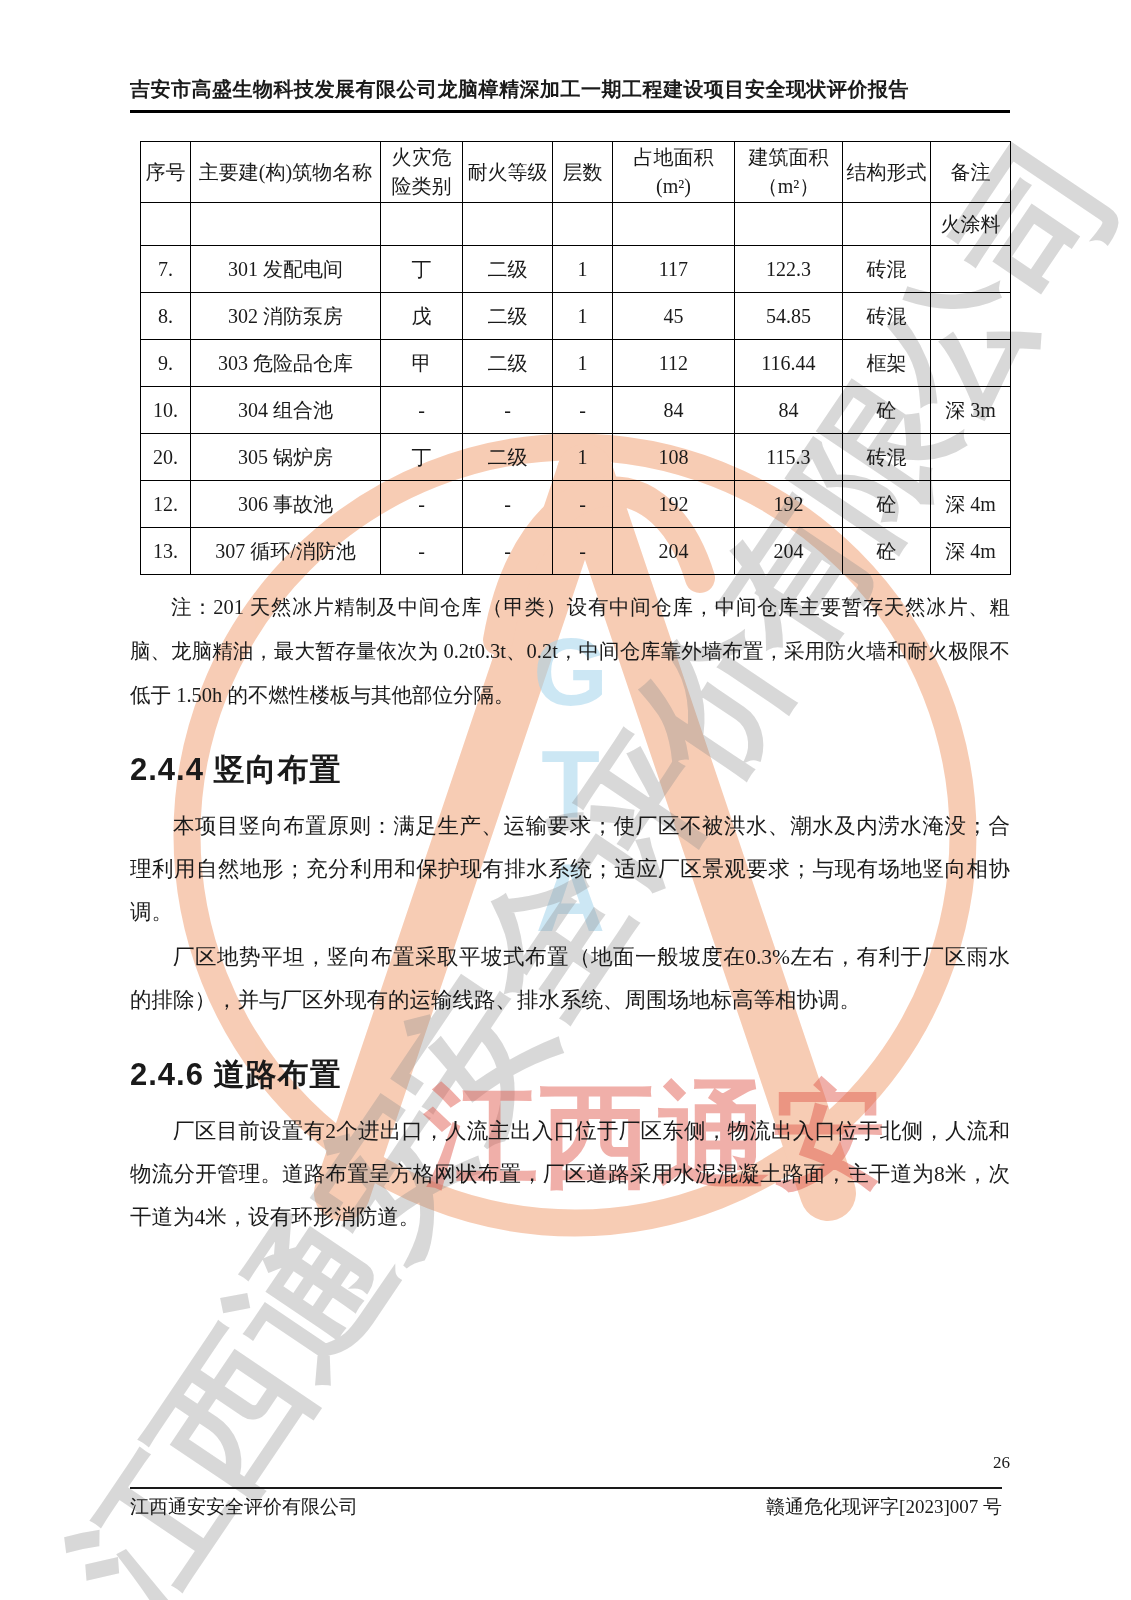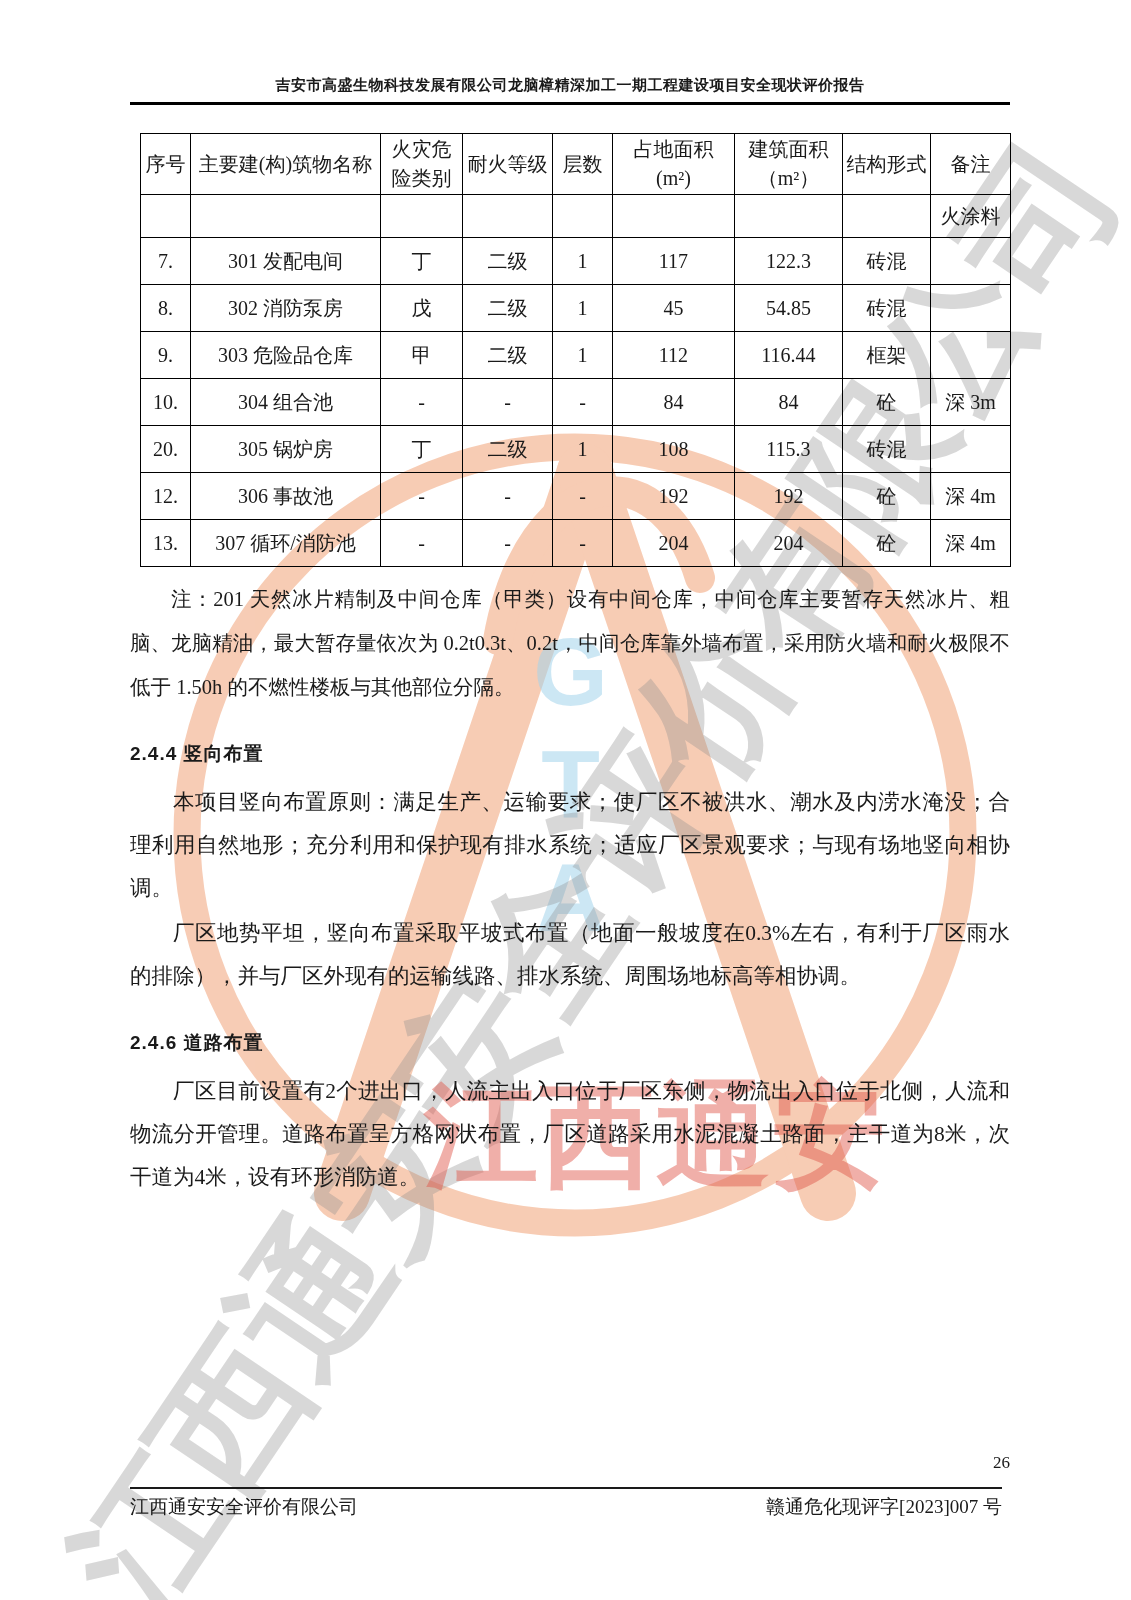--- a/index.html
+++ b/index.html
@@ -33,22 +33,22 @@
   .wm-blue{
     position:absolute;left:522px;top:618px;
     writing-mode:vertical-rl;text-orientation:upright;
     font-family:"Liberation Sans", sans-serif;
     font-weight:700;font-size:96px;line-height:1;letter-spacing:6px;
     color:var(--wm-blue,#a4d4ec);opacity:.55;
   }
   
   .content{position:absolute;left:130px;top:0;width:880px;z-index:1;}
   .doc-title{
-    margin-top:76px;text-align:center;
-    font-size:15px;font-weight:600;letter-spacing:.5px;
+    margin-top:76px;text-align:left;
+    font-size:20px;font-weight:600;letter-spacing:.5px;
   }
   .title-rule{margin-top:7px;height:3px;background:#000;}
   table.bld{
     margin:28px 0 0 10px;border-collapse:collapse;table-layout:fixed;
     width:870px;font-size:20px;
   }
   table.bld th,table.bld td{
     border:1.6px solid #000;text-align:center;vertical-align:middle;
     padding:1px 2px;font-weight:normal;line-height:1.45;
     overflow:hidden;
@@ -59,21 +59,21 @@
   col.c1{width:50px}col.c2{width:190px}col.c3{width:82px}
   col.c4{width:90px}col.c5{width:60px}col.c6{width:122px}
   col.c7{width:108px}col.c8{width:88px}col.c9{width:80px}
   .note{
     margin-top:10px;font-size:20.5px;line-height:44px;
     text-align:justify;text-indent:2em;
   }
   .sec-heading{
     margin:32px 0 14px 0;
     font-family:"Liberation Sans", sans-serif;
-    font-weight:700;font-size:19px;letter-spacing:1px;
+    font-weight:700;font-size:31px;letter-spacing:1px;
   }
   .para{
     margin:0;font-size:21.5px;line-height:43px;
     text-align:justify;text-indent:2em;
   }
   .para + .para{margin-top:2px;}
   .sec-guard .para{margin-top:13px;}
   .sec-guard .para.fill{text-align-last:justify;}
   
   .page-num{

